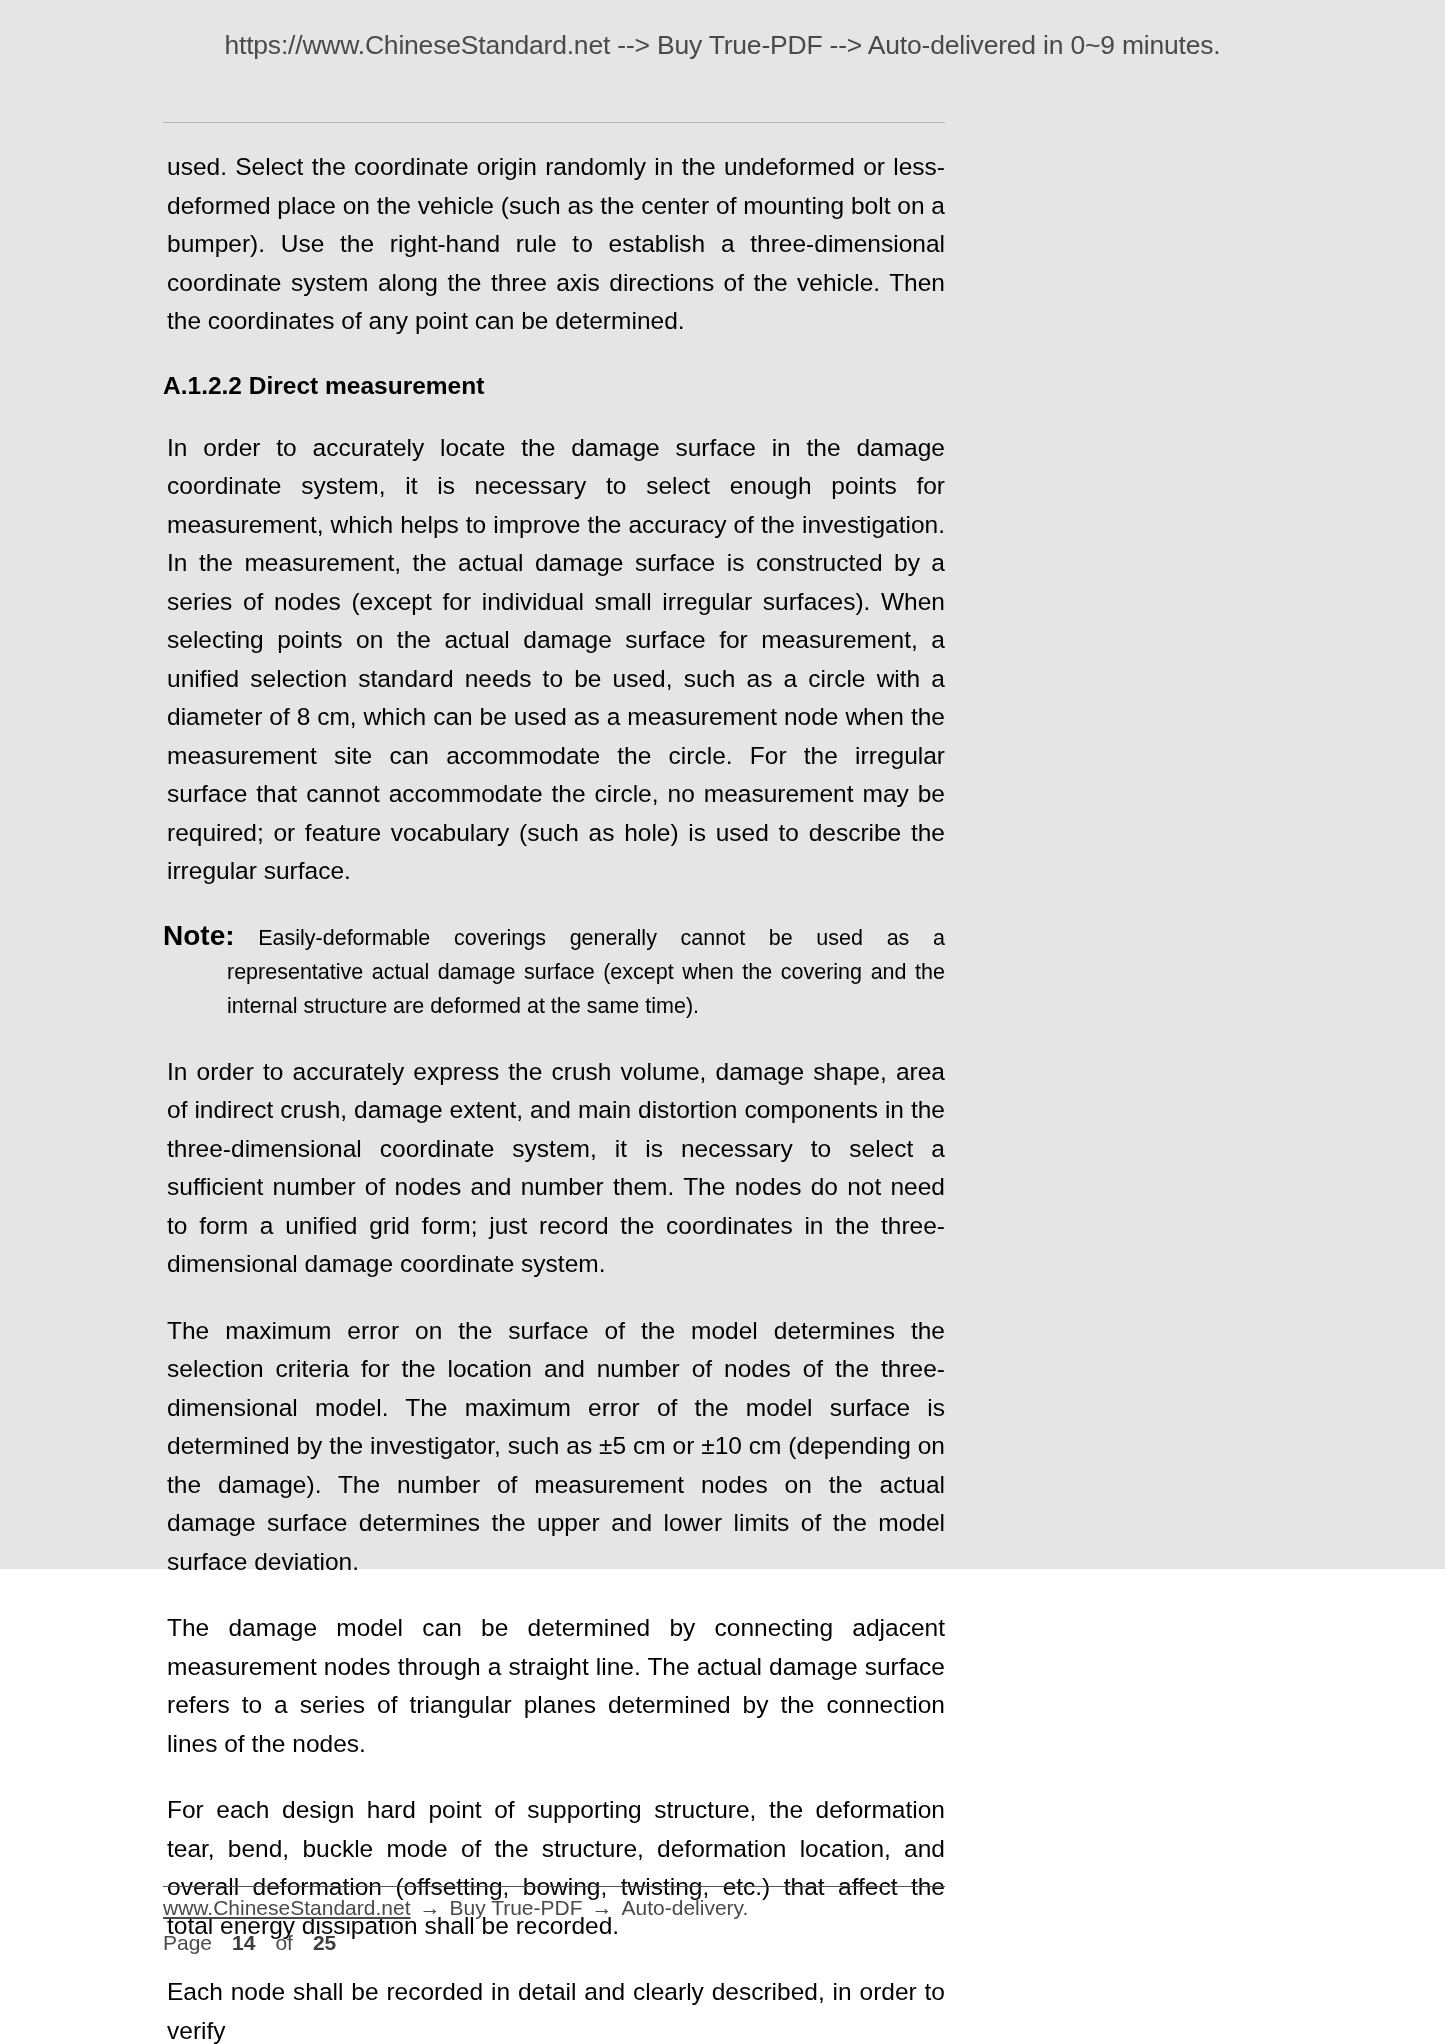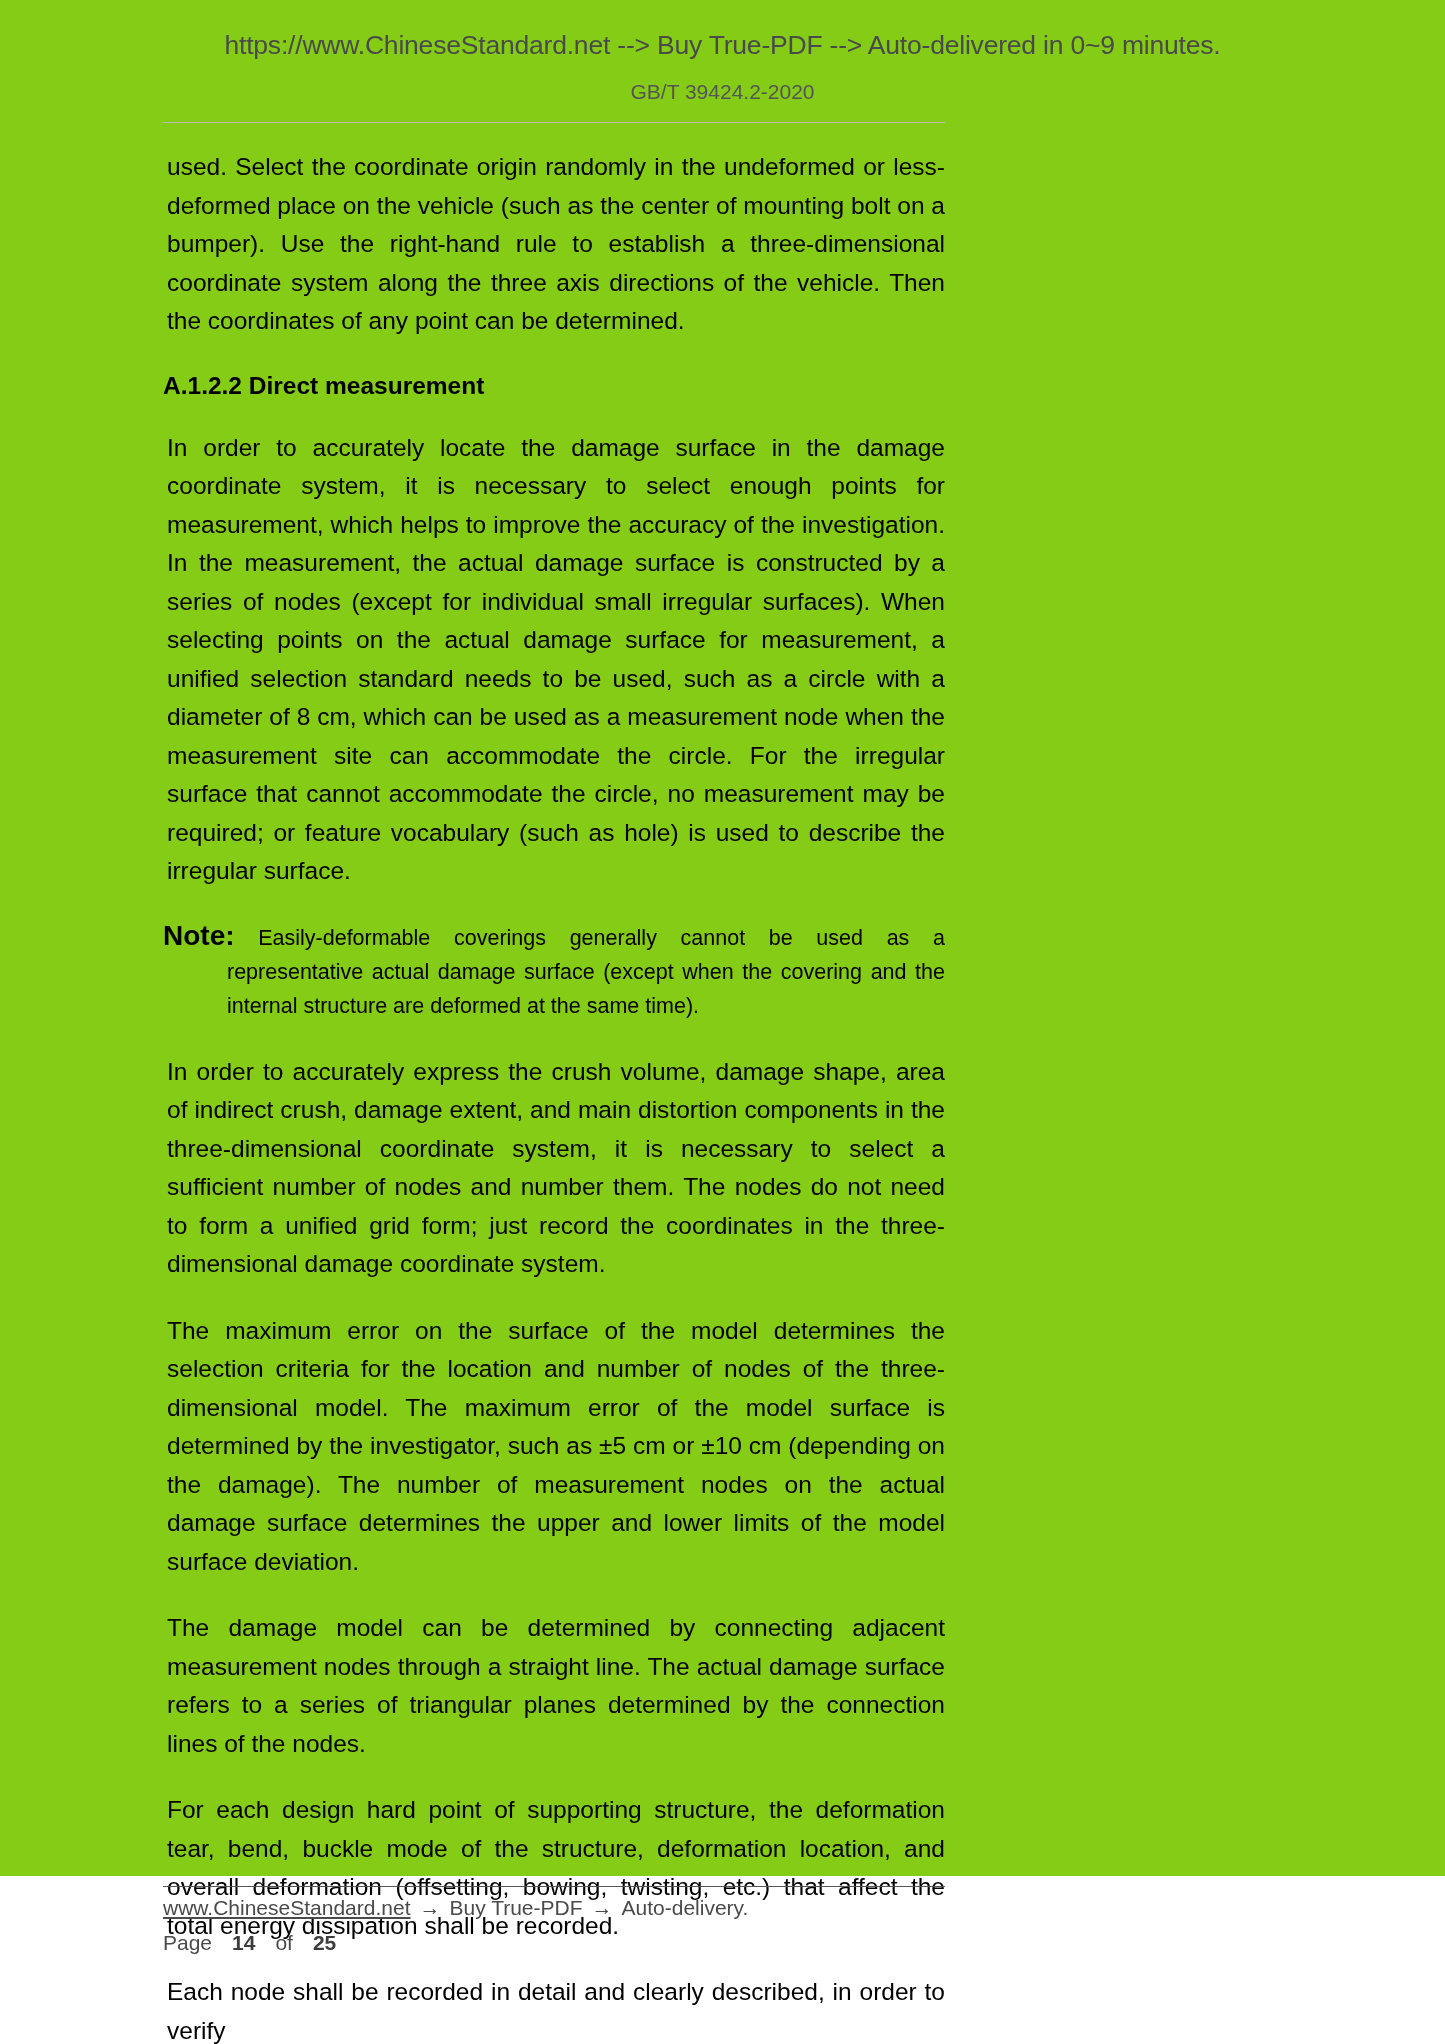--- a/index.html
+++ b/index.html
@@ -11,24 +11,24 @@
     width: 1445px;
     height: 2044px;
     font-family: "Liberation Sans", sans-serif;
     color: #000000;
     position: relative;
     overflow: hidden;
   }
 
   .page {
     width: 1445px;
-    height: 1876px;
+    height: 1569px;
     position: relative;
     box-sizing: border-box;
-    background: #84cc16;
+    background: #e5e5e5;
   }
 
   
   .promo-header {
     position: absolute;
     top: 30px;
     left: 0;
     width: 1445px;
     text-align: center;
     font-size: 26.5px;
@@ -147,21 +147,20 @@
     margin-top: 11px;
   }
 </style>
 </head>
 <body>
 
 <div class="page">
 
   <div class="promo-header">https://www.ChineseStandard.net --&gt; Buy True-PDF --&gt; Auto-delivered in 0~9 minutes.</div>
 
-  <div class="std-number">GB/T 39424.2-2020</div>
 
   <div class="header-rule"></div>
 
   <div class="content">
 
     <p class="body-text">used. Select the coordinate origin randomly in the undeformed or less-deformed place on the vehicle (such as the center of mounting bolt on a bumper). Use the right-hand rule to establish a three-dimensional coordinate system along the three axis directions of the vehicle. Then the coordinates of any point can be determined.</p>
 
     <h3 class="section-heading">A.1.2.2 Direct measurement</h3>
 
     <p class="body-text">In order to accurately locate the damage surface in the damage coordinate system, it is necessary to select enough points for measurement, which helps to improve the accuracy of the investigation. In the measurement, the actual damage surface is constructed by a series of nodes (except for individual small irregular surfaces). When selecting points on the actual damage surface for measurement, a unified selection standard needs to be used, such as a circle with a diameter of 8 cm, which can be used as a measurement node when the measurement site can accommodate the circle. For the irregular surface that cannot accommodate the circle, no measurement may be required; or feature vocabulary (such as hole) is used to describe the irregular surface.</p>

